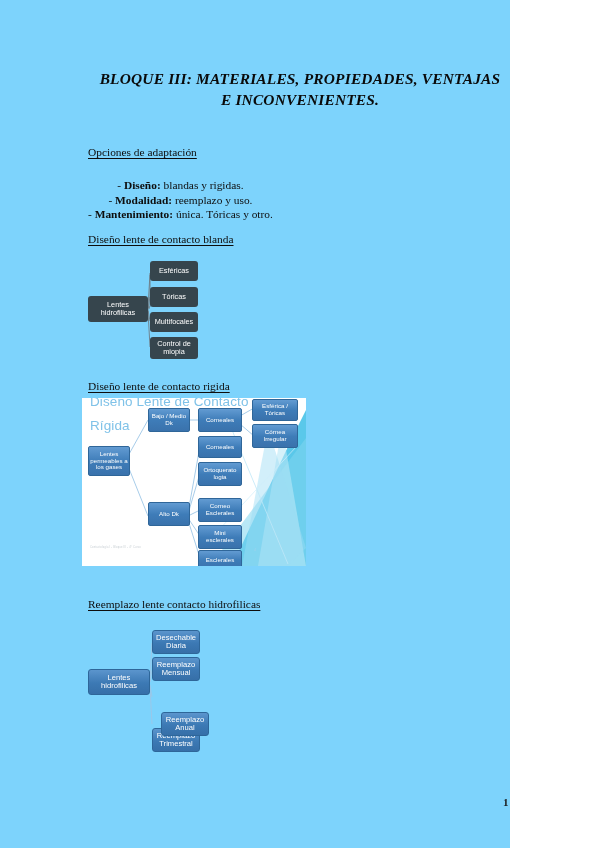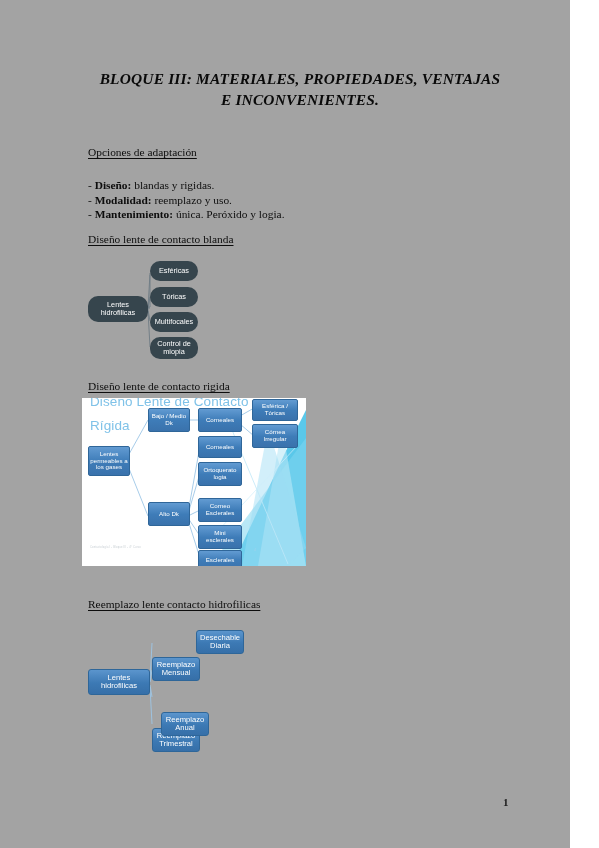--- a/index.html
+++ b/index.html
@@ -12,23 +12,23 @@
     height: 848px;
     position: relative;
     font-family: "Liberation Serif", serif;
     color: #0d0d0d;
     overflow: hidden;
   }
 
   .page {
     position: absolute;
     left: 0; top: 0;
-    width: 570px;
+    width: 510px;
     height: 848px;
-    background: #a3a3a3;
+    background: #7dd3fc;
   }
 
   
   .doc-title {
     position: absolute;
     left: 86px;
     top: 68px;
     width: 428px;
     text-align: center;
     font-family: "Liberation Serif", serif;
@@ -55,21 +55,21 @@
   
   .bullets {
     position: absolute;
     left: 88px;
     top: 178px;
     font-family: "Liberation Serif", serif;
     font-size: 11.4px;
     line-height: 14.6px;
     color: #0d0d0d;
   }
-  .bullets .row { white-space: nowrap; }
+  .bullets .row { white-space: nowrap; text-align: center; }
   .bullets b { font-weight: bold; }
 
   
   .fig { position: absolute; }
   .fig svg { display: block; }
 
   .node {
     position: absolute;
     box-sizing: border-box;
     display: flex;
@@ -78,21 +78,20 @@
     text-align: center;
     font-family: "Liberation Sans", sans-serif;
     color: #ffffff;
     border-radius: 3px;
     line-height: 1.12;
     padding: 1px 2px;
   }
   .node.dark {
     background: #36454d;
     font-size: 7.3px;
-    border-radius: 10px;
   }
   .node.blue {
     background: linear-gradient(180deg,#5b95cd 0%,#3c79b4 55%,#366fa8 100%);
     border: 1px solid #2e6699;
     font-size: 7.6px;
   }
 
   
   .slide {
     position: absolute;
@@ -173,21 +172,21 @@
   <div class="sec-head" style="left:88px; top:145px;">Opciones de adaptación</div>
 
   <div class="bullets">
     <div class="row">
       <span>- </span><b>Diseño:</b><span> blandas y rigidas.</span>
     </div>
     <div class="row">
       <span>- </span><b>Modalidad:</b><span> reemplazo y uso.</span>
     </div>
     <div class="row">
-      <span>- </span><b>Mantenimiento:</b><span> única. Peróxido y logia.</span>
+      <span>- </span><b>Mantenimiento:</b><span> única. Tóricas y otro.</span>
     </div>
   </div>
 
   <div class="sec-head" style="left:88px; top:232px;">Diseño lente de contacto blanda</div>
 
   <div class="fig" style="left:80px; top:258px; width:150px; height:106px;">
     <svg width="150" height="106">
       <g stroke="#6e7c84" stroke-width="0.9" fill="none">
         <line x1="68" y1="50" x2="70" y2="50"></line>
         <line x1="68" y1="48" x2="68" y2="52"></line>
@@ -304,21 +303,21 @@
         <line x1="70" y1="54" x2="72" y2="16"></line>
         <line x1="70" y1="55" x2="72" y2="43"></line>
         <line x1="70" y1="58" x2="72" y2="70"></line>
         <line x1="70" y1="60" x2="72" y2="97"></line>
       </g>
     </svg>
 
     <div class="node blue" style="left:8px;  top:42px;  width:62px; height:26px;">
       <span>Lentes hidrofilicas</span>
     </div>
-    <div class="node blue" style="left:72px; top:3px;   width:48px; height:24px;margin-left:44px;">
+    <div class="node blue" style="left:72px; top:3px;   width:48px; height:24px;">
       <span>Desechable Diaria</span>
     </div>
     <div class="node blue" style="left:72px; top:30px;  width:48px; height:24px;">
       <span>Reemplazo Mensual</span>
     </div>
     <div class="node blue" style="left:72px; top:73px;  width:48px; height:24px;margin-top:28px;">
       <span>Reemplazo Trimestral</span>
     </div>
     <div class="node blue" style="left:81px; top:85px;  width:48px; height:24px;">
       <span>Reemplazo Anual</span>

